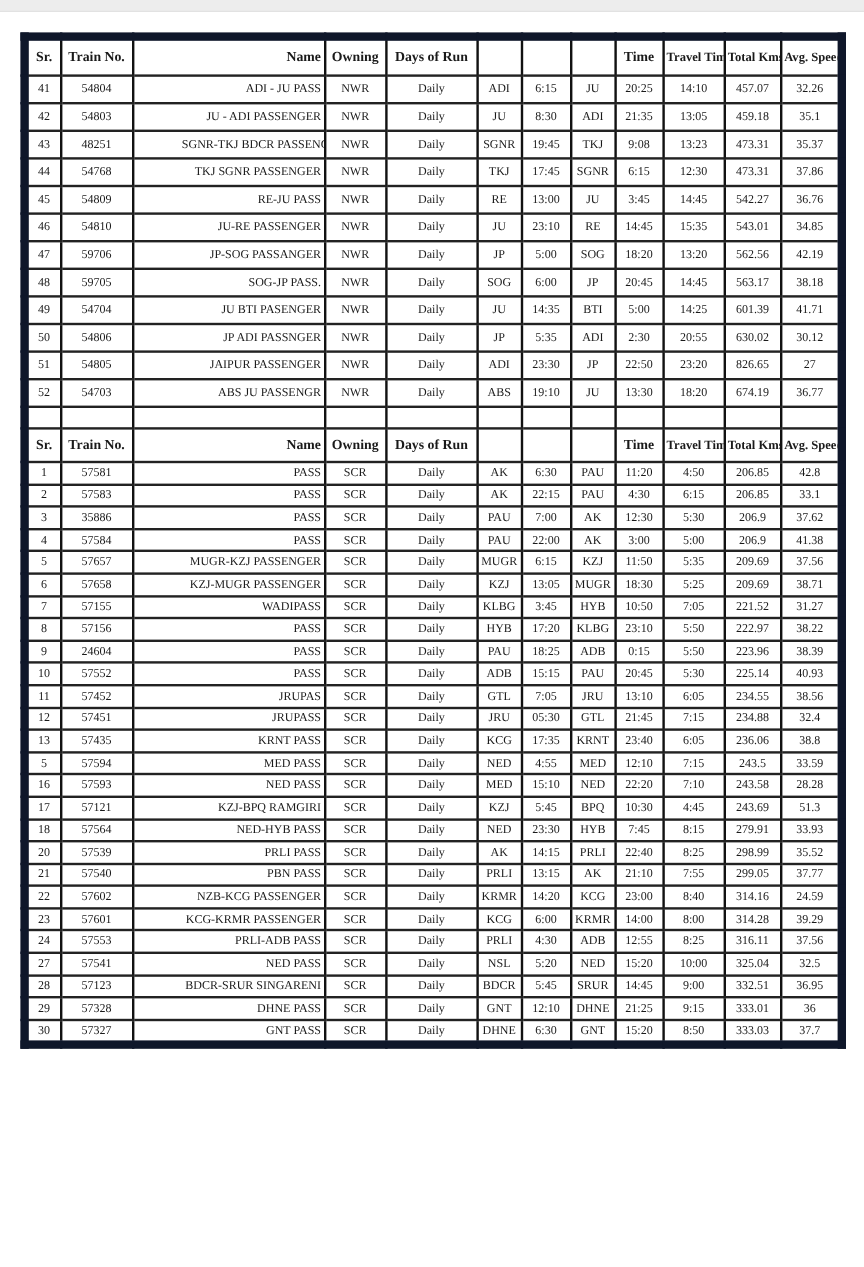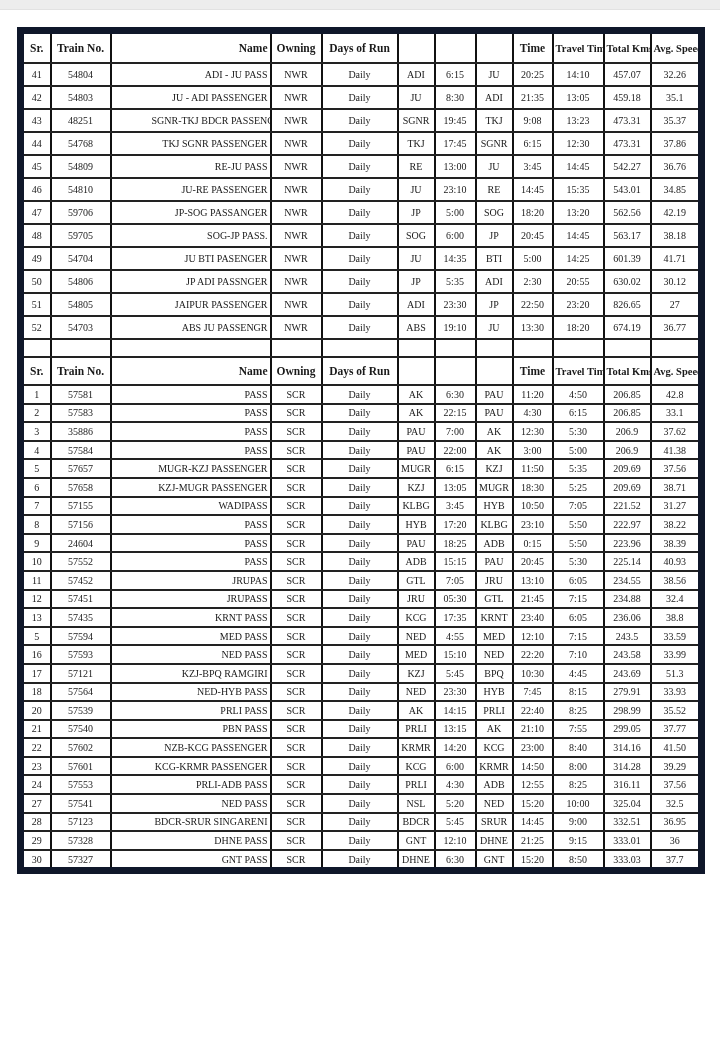--- a/index.html
+++ b/index.html
@@ -461,21 +461,21 @@
         <td>57593</td>
         <td class="l name">NED PASS</td>
         <td>SCR</td>
         <td>Daily</td>
         <td>MED</td>
         <td>15:10</td>
         <td>NED</td>
         <td>22:20</td>
         <td>7:10</td>
         <td>243.58</td>
-        <td>33.99</td>
+        <td>28.28</td>
       </tr>
       <tr class="scr">
         <td>17</td>
         <td>57121</td>
         <td class="l name">KZJ-BPQ RAMGIRI</td>
         <td>SCR</td>
         <td>Daily</td>
         <td>KZJ</td>
         <td>5:45</td>
         <td>BPQ</td>
@@ -531,32 +531,32 @@
         <td>57602</td>
         <td class="l name">NZB-KCG PASSENGER</td>
         <td>SCR</td>
         <td>Daily</td>
         <td>KRMR</td>
         <td>14:20</td>
         <td>KCG</td>
         <td>23:00</td>
         <td>8:40</td>
         <td>314.16</td>
-        <td>41.50</td>
+        <td>24.59</td>
       </tr>
       <tr class="scr">
         <td>23</td>
         <td>57601</td>
         <td class="l name">KCG-KRMR PASSENGER</td>
         <td>SCR</td>
         <td>Daily</td>
         <td>KCG</td>
         <td>6:00</td>
         <td>KRMR</td>
-        <td>14:50</td>
+        <td>14:00</td>
         <td>8:00</td>
         <td>314.28</td>
         <td>39.29</td>
       </tr>
       <tr class="scr">
         <td>24</td>
         <td>57553</td>
         <td class="l name">PRLI-ADB PASS</td>
         <td>SCR</td>
         <td>Daily</td>

